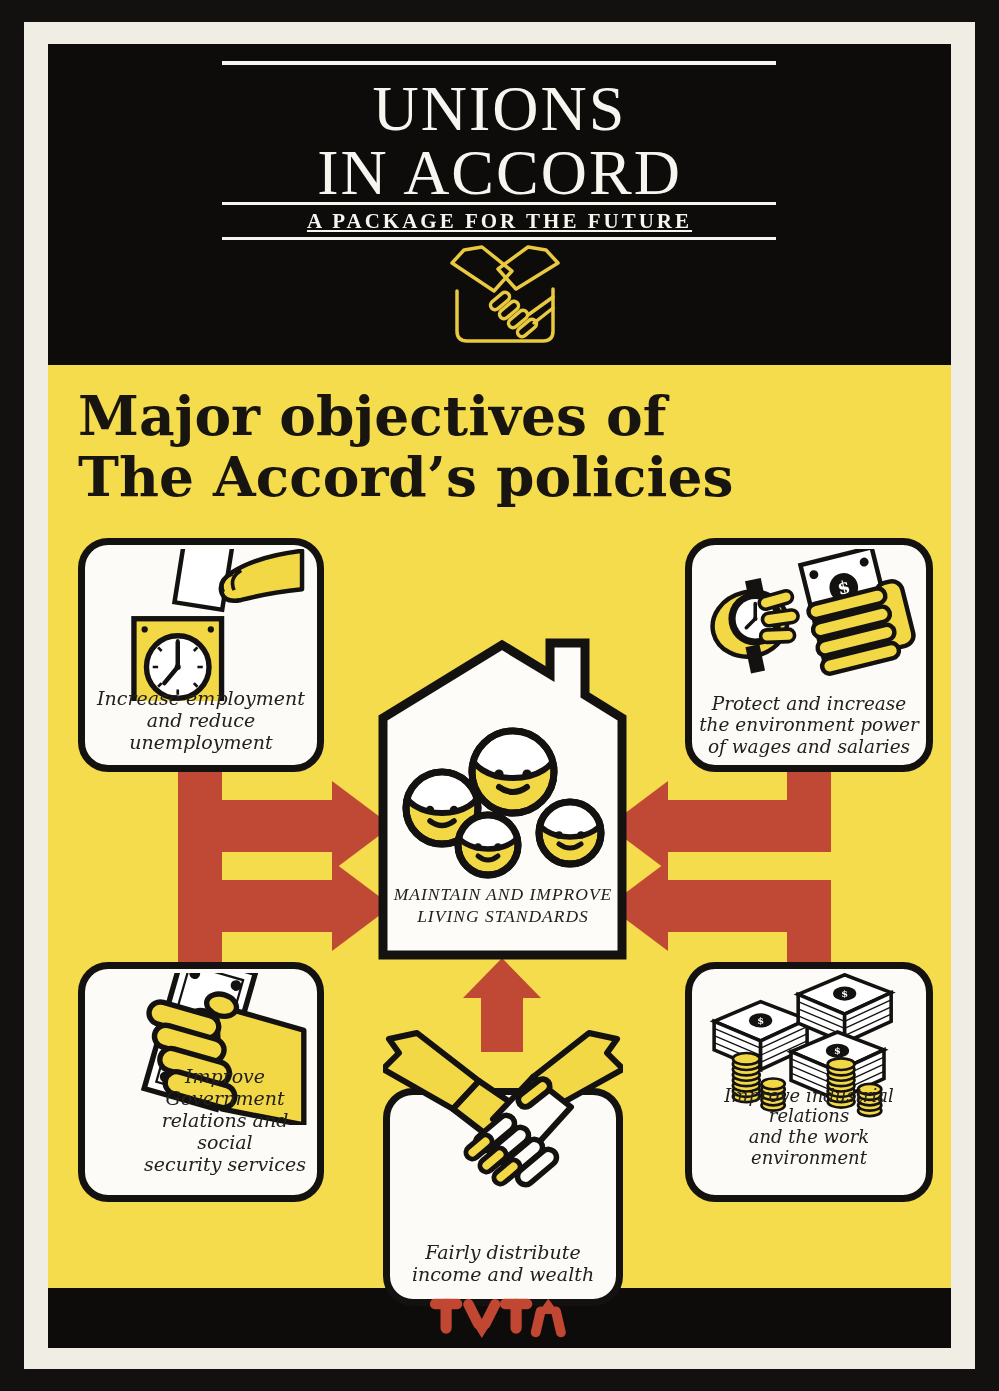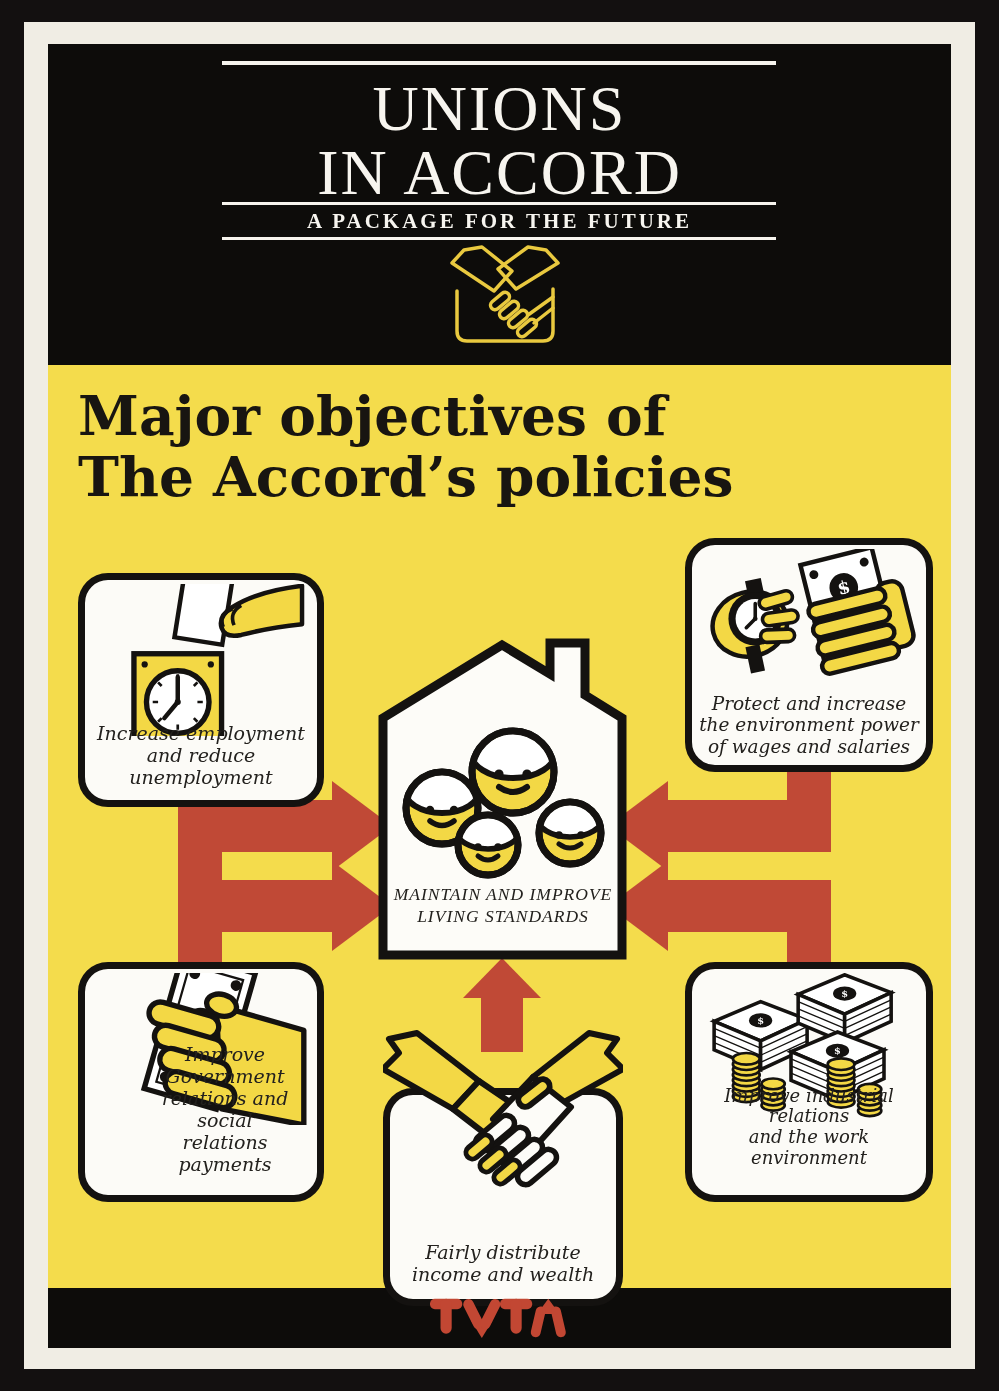--- a/index.html
+++ b/index.html
@@ -22,40 +22,40 @@
   .rule{position:absolute;left:174px;width:554px;background:#f6f4ee;}
   .rule1{top:17px;height:4px;}
   .rule2{top:158px;height:3px;}
   .rule3{top:193px;height:3px;}
   .title-line{position:absolute;left:0;width:903px;text-align:center;color:#f7f5ef;
               font-family:"Liberation Serif",serif;font-size:64px;line-height:1;
               letter-spacing:2px;font-weight:400;}
   .title1{top:33px;}
   .title2{top:97px;}
   .subtitle{position:absolute;left:0;top:165px;width:903px;text-align:center;color:#f7f5ef;
-            font-family:"Liberation Serif",serif;font-weight:700;font-size:21px;letter-spacing:3px;}
+            font-family:"Liberation Serif",serif;font-weight:700;font-size:21px;letter-spacing:3px;text-decoration:underline;}
   .hs-square{position:absolute;left:400px;top:201px;width:114px;height:106px;}
 
   
   .headline{position:absolute;left:30px;top:342px;color:#181511;
             font-family:"DejaVu Serif",serif;font-weight:bold;font-size:55px;line-height:1.1;}
 
   
   .arrows{position:absolute;left:0;top:0;width:903px;height:1304px;pointer-events:none;}
 
   
   .house{position:absolute;left:325px;top:590px;width:260px;height:330px;}
   .house-caption{position:absolute;left:335px;top:840px;width:240px;text-align:center;
                  font-family:"Liberation Serif",serif;font-style:italic;font-size:17.5px;
                  letter-spacing:1px;color:#23211e;line-height:1.25;}
 
   
   .box{position:absolute;box-sizing:border-box;background:var(--panel);
        border:7px solid var(--ink);border-radius:30px;}
-  .box-tl{left:30px;top:494px;width:246px;height:234px;margin-top:35px;}
+  .box-tl{left:30px;top:494px;width:246px;height:234px;}
   .box-tr{left:637px;top:494px;width:248px;height:234px;}
   .box-bl{left:30px;top:918px;width:246px;height:240px;}
   .box-br{left:637px;top:918px;width:248px;height:240px;}
   .box-bc{left:335px;top:1004px;width:240px;height:218px;margin-top:40px;}
   .box .icon{position:absolute;left:3px;top:4px;width:226px;height:152px;}
   .caption{position:absolute;left:0;right:0;text-align:center;color:#23211e;
            font-family:"DejaVu Serif",serif;font-style:italic;font-size:19px;line-height:1.16;}
   .cap-tl{bottom:12px;}
   .cap-tr{bottom:8px;font-size:18.5px;}
   .cap-bl{bottom:20px;padding-left:48px;}
@@ -258,21 +258,21 @@
         <polygon points="132,36 230,64 230,170 138,152" fill="#F3D845" stroke="#141210" stroke-width="6" stroke-linejoin="round"></polygon>
         <ellipse cx="138" cy="36" rx="17" ry="12" fill="#F3D845" stroke="#141210" stroke-width="6" transform="rotate(16 138 36)"></ellipse>
         <rect x="56" y="40" width="80" height="25" rx="12.5" fill="#F3D845" stroke="#141210" stroke-width="6" transform="rotate(16 96 52)"></rect>
         <rect x="62" y="66" width="80" height="25" rx="12.5" fill="#F3D845" stroke="#141210" stroke-width="6" transform="rotate(16 102 78)"></rect>
         <rect x="68" y="92" width="80" height="25" rx="12.5" fill="#F3D845" stroke="#141210" stroke-width="6" transform="rotate(16 108 104)"></rect>
         <rect x="74" y="118" width="80" height="25" rx="12.5" fill="#F3D845" stroke="#141210" stroke-width="6" transform="rotate(16 114 130)"></rect>
       </svg>
       <div class="caption cap-bl">
         <div>Improve Government</div>
         <div>relations and social</div>
-        <div>relations payments</div>
+        <div>security services</div>
       </div>
     </div>
 
     <div class="box box-br">
       <svg class="icon" viewBox="0 0 230 170">
         <defs>
           <g id="stk">
             <polygon points="0,22 52,0 104,20 52,44" fill="#fff" stroke="#141210" stroke-width="4"></polygon>
             <polygon points="0,22 52,44 52,76 0,54" fill="#fff" stroke="#141210" stroke-width="4"></polygon>
             <polygon points="52,44 104,20 104,52 52,76" fill="#fff" stroke="#141210" stroke-width="4"></polygon>

